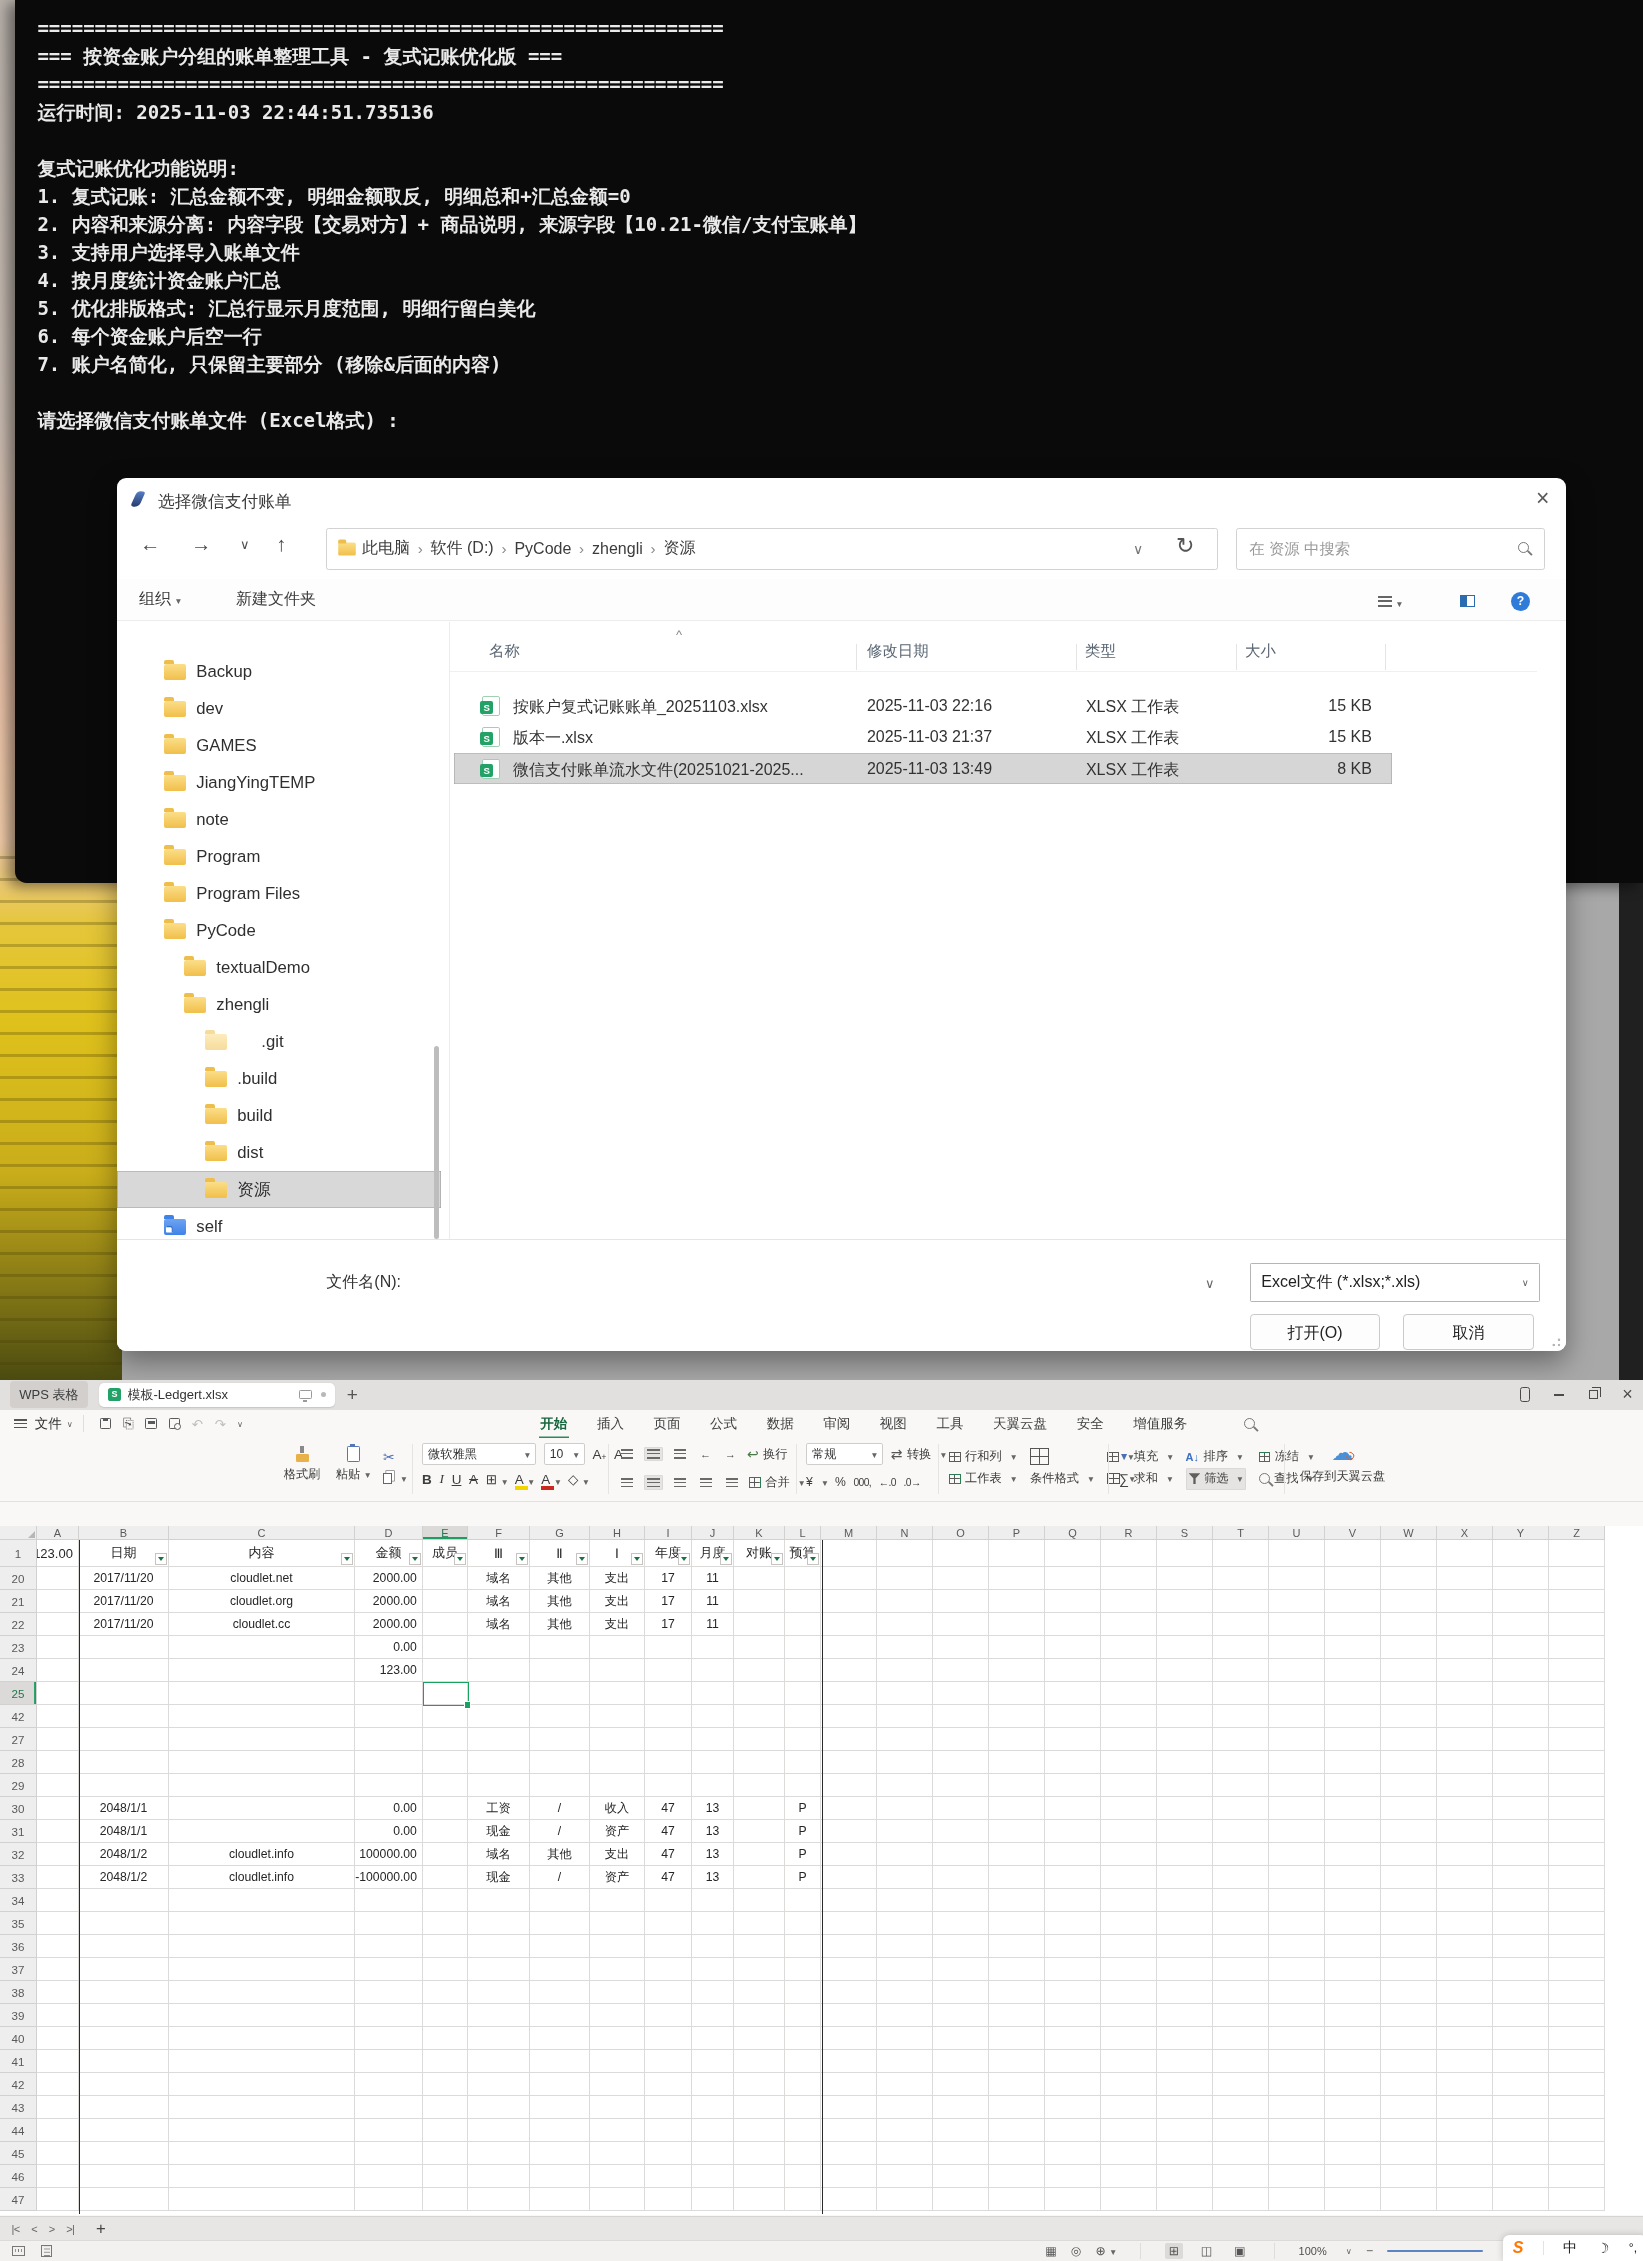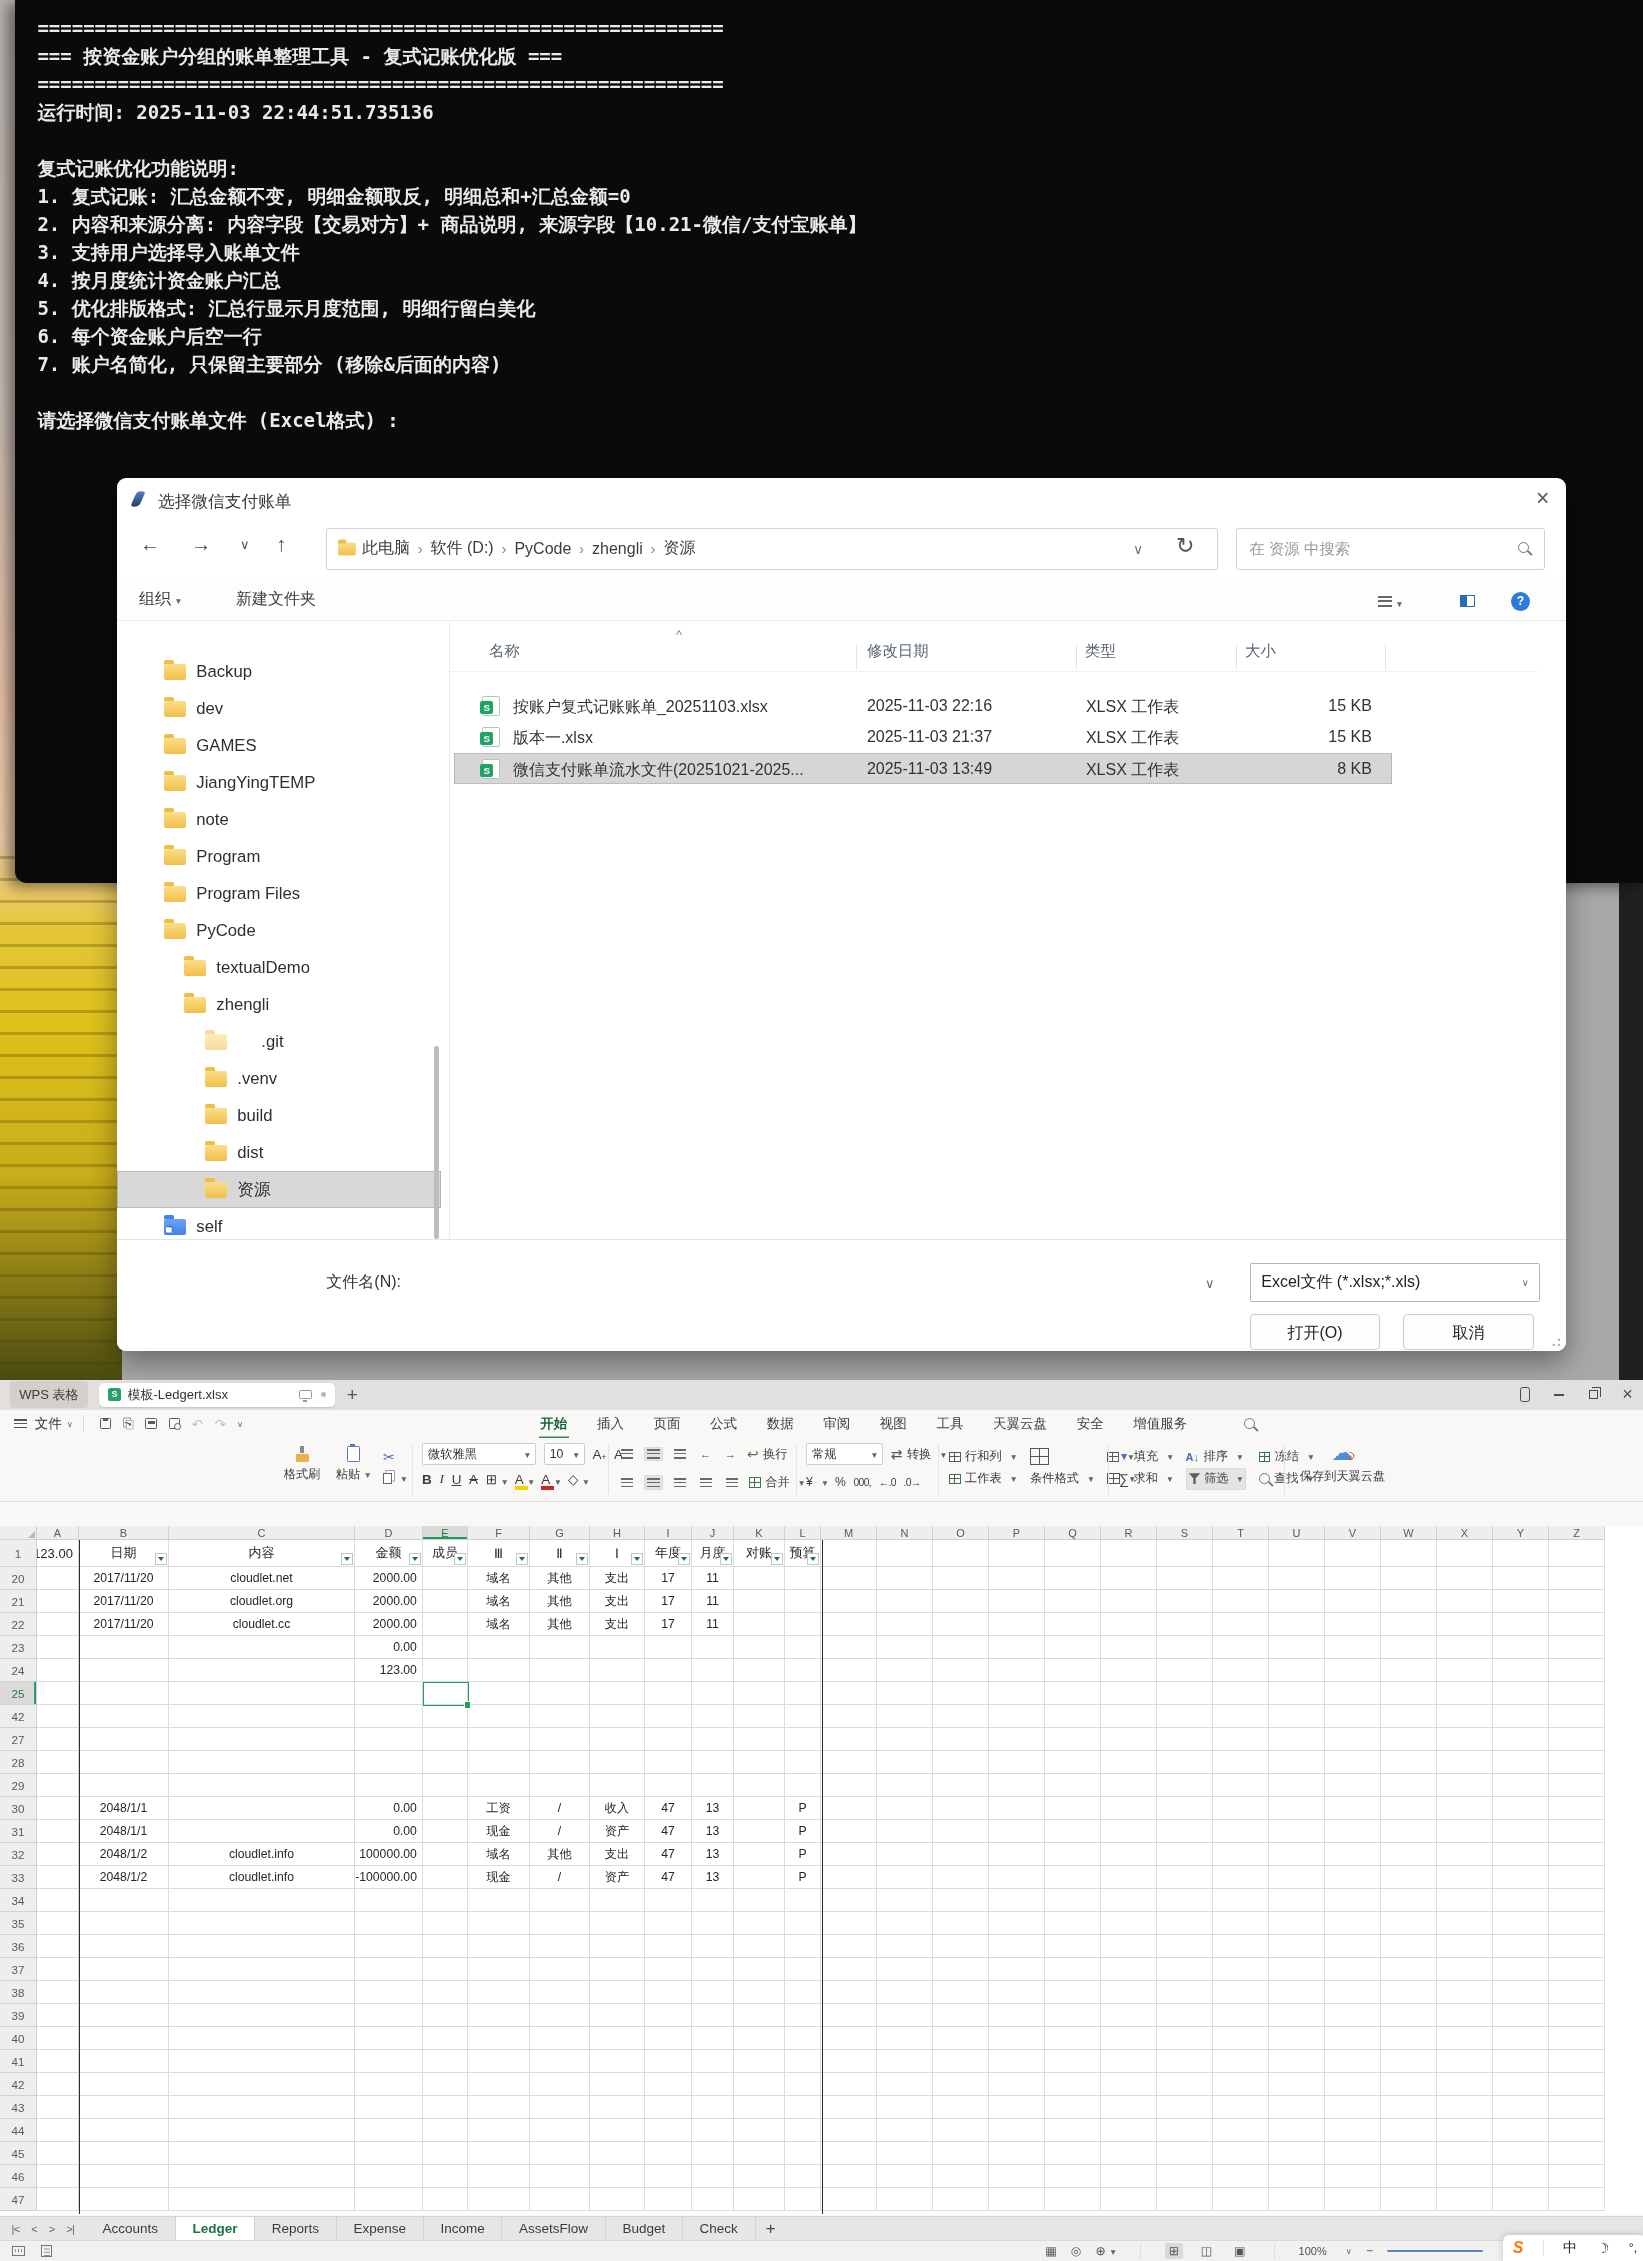--- a/index.html
+++ b/index.html
@@ -306,21 +306,21 @@
           <div class="titem" style="padding-left: 67px;">
             <span class="folder"></span>
             <span class="lbl">zhengli</span>
           </div>
           <div class="titem" style="padding-left: 88px; gap: 24px;">
             <span class="folder faded"></span>
             <span class="lbl">.git</span>
           </div>
           <div class="titem" style="padding-left: 88px;">
             <span class="folder"></span>
-            <span class="lbl">.venv</span>
+            <span class="lbl">.build</span>
           </div>
           <div class="titem" style="padding-left: 88px;">
             <span class="folder"></span>
             <span class="lbl">build</span>
           </div>
           <div class="titem" style="padding-left: 88px;">
             <span class="folder"></span>
             <span class="lbl">dist</span>
           </div>
           <div class="titem selected" style="padding-left: 88px;">
@@ -1539,30 +1539,20 @@
         <div class="sel-cell" style="left: 423px; top: 156px; width: 46px; height: 24.4px;"></div>
       </div>
 
     <div class="wps-sheets">
       <div class="snav">
         <span>|&lt;</span>
         <span>&lt;</span>
         <span>&gt;</span>
         <span>&gt;|</span>
       </div>
-      <div id="sheettabs" style="display:flex;height:24.4px">
-          <span class="stab">Accounts</span>
-          <span class="stab on">Ledger</span>
-          <span class="stab">Reports</span>
-          <span class="stab">Expense</span>
-          <span class="stab">Income</span>
-          <span class="stab">AssetsFlow</span>
-          <span class="stab">Budget</span>
-          <span class="stab">Check</span>
-        </div>
       <span class="addsheet">+</span>
     </div>
 
     <div class="wps-status">
       <div class="st-left">
         <span class="st-ic1"></span>
         <span class="st-ic2"></span>
       </div>
       <div class="st-right">
         <span class="sg">▦</span>

